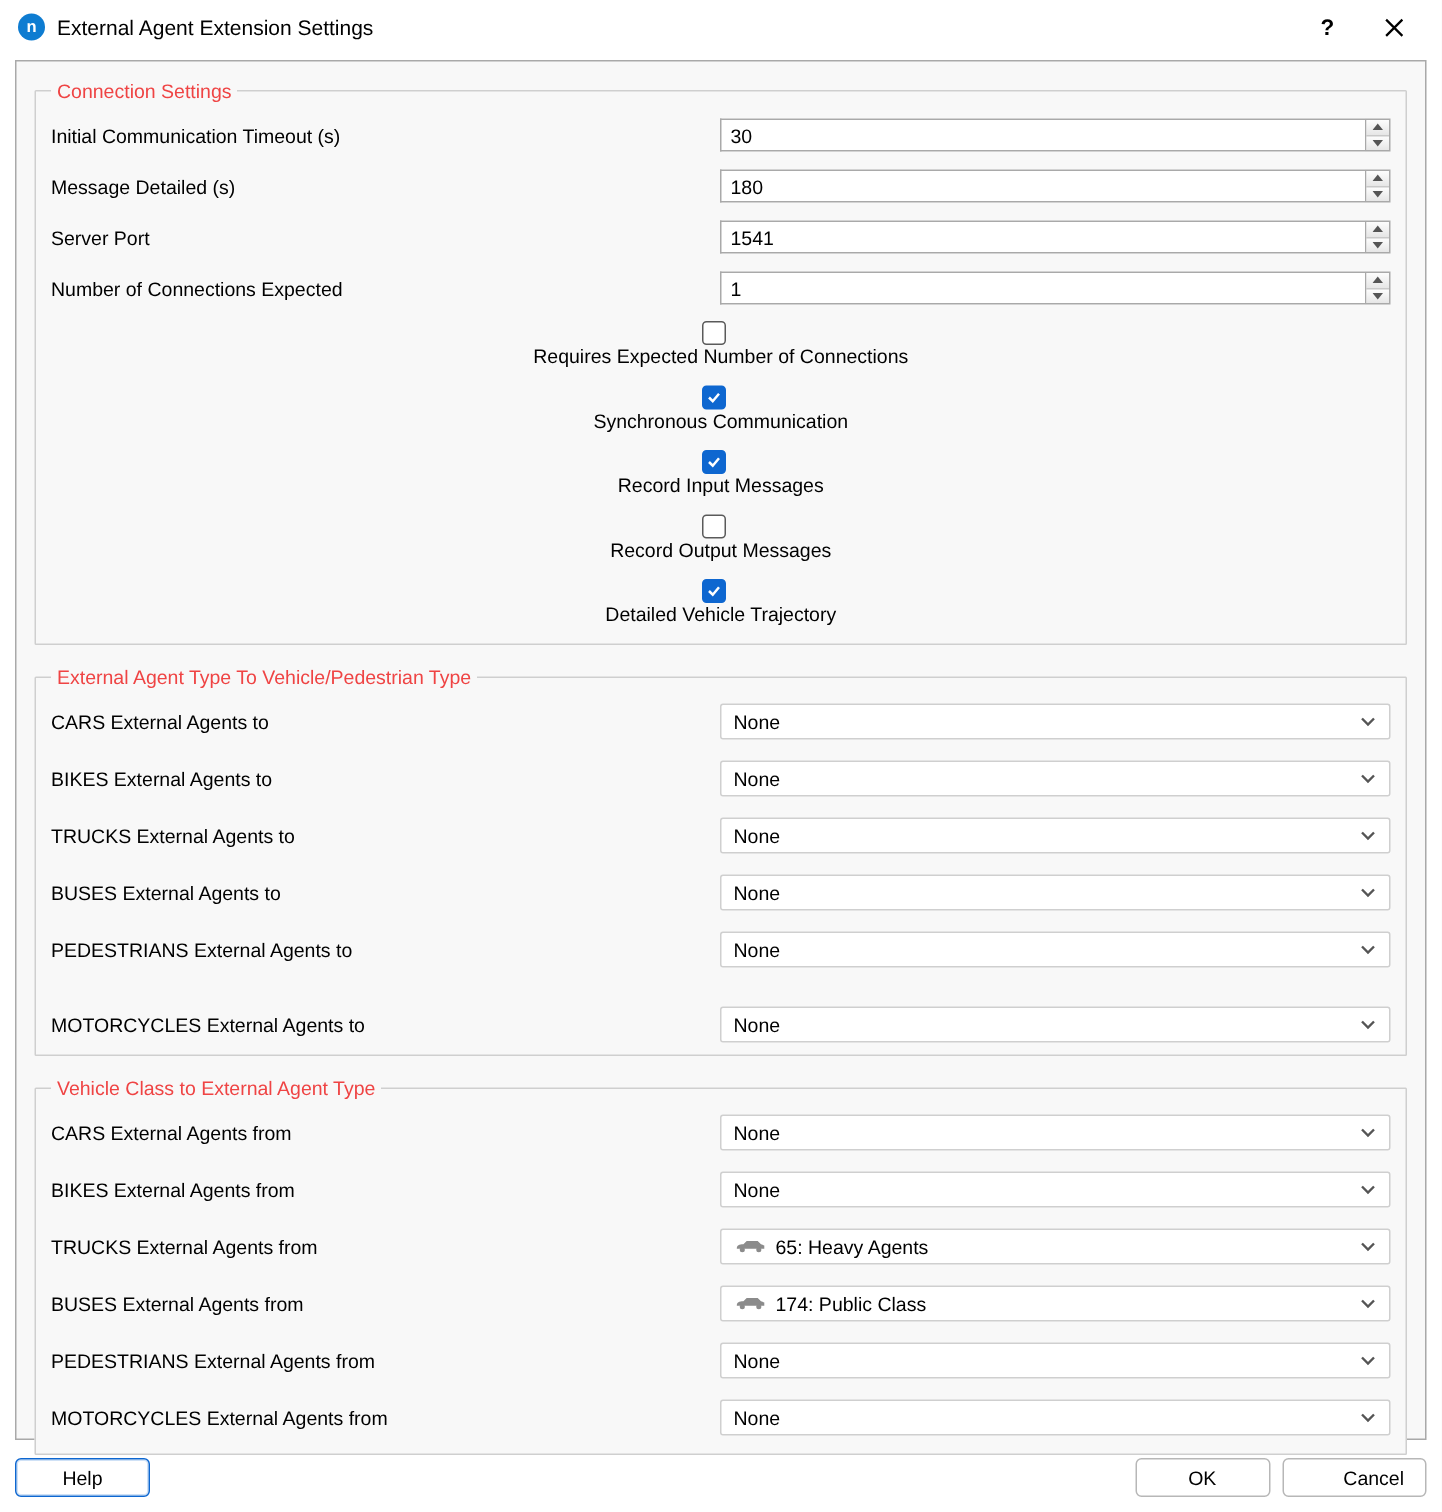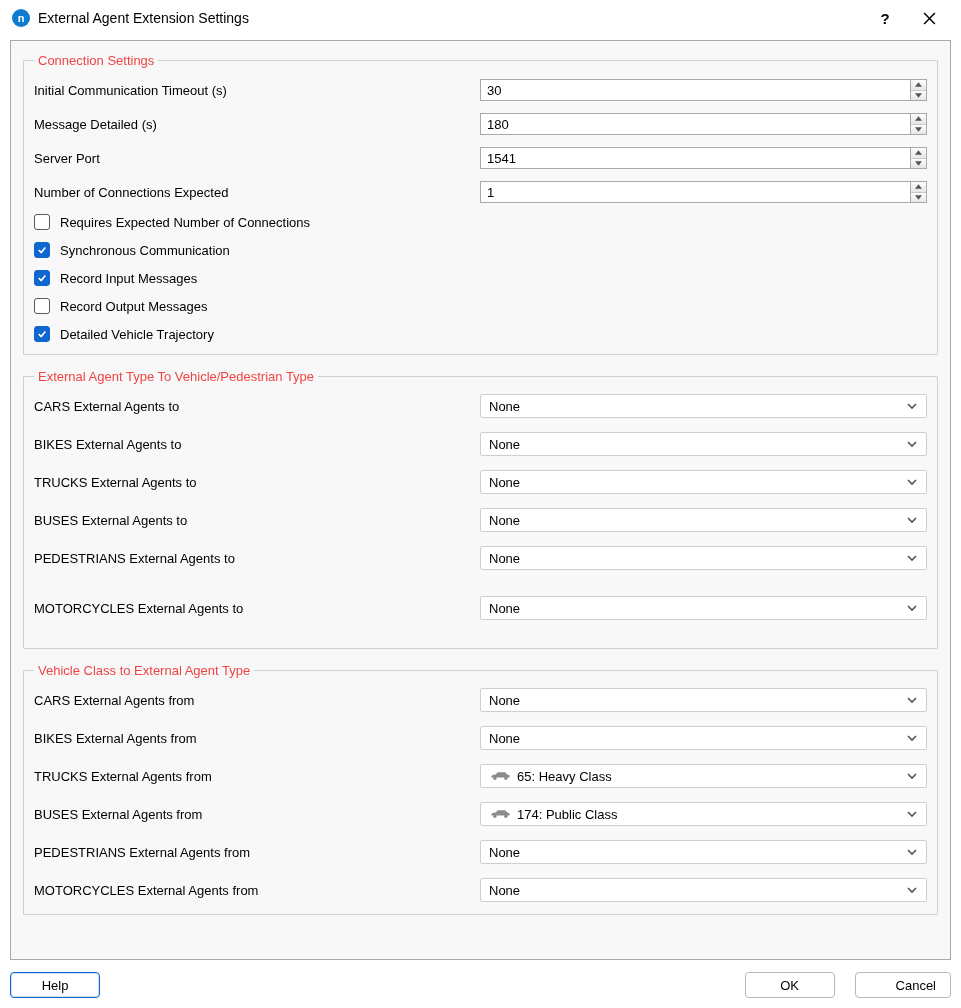--- a/index.html
+++ b/index.html
@@ -101,20 +101,21 @@
   align-items: center;
   justify-content: center;
   cursor: pointer;
 }
 .spin-btns .sp + .sp { border-top: 1px solid #c9c9c9; }
 .spin-btns svg { width: 7px; height: 5px; display: block; }
 .check-row {
   display: flex;
   align-items: center;
   margin-bottom: 12px;
+  flex-direction: column;
 }
 .checkbox {
   width: 16px;
   height: 16px;
   border-radius: 3px;
   margin-right: 10px;
   display: inline-flex;
   align-items: center;
   justify-content: center;
   flex-shrink: 0;
@@ -152,21 +153,20 @@
 }
 .sel .sel-text { flex: 1; }
 .sel .chev { width: 12px; height: 12px; color: #555; }
 .footer {
   position: absolute;
   left: 10px;
   right: 10px;
   bottom: 10px;
   display: flex;
   align-items: center;
-  gap: 12px;
 }
 .btn {
   height: 26px;
   min-width: 90px;
   border: 1px solid #b7b7b7;
   border-radius: 4px;
   background: #fff;
   font-family: inherit;
   font-size: 13px;
   cursor: pointer;
@@ -359,21 +359,21 @@
           <span class="lbl">PEDESTRIANS External Agents to</span>
           <div class="sel-wrap">
             <div class="sel">
               <span class="sel-text">None</span>
               <svg class="chev" viewBox="0 0 12 12">
                 <path d="M2 4 L6 8 L10 4" stroke="currentColor" stroke-width="1.6" fill="none"></path>
               </svg>
             </div>
           </div>
         </div>
-        <div class="row" style="margin-bottom: 20px; justify-content: flex-end;">
+        <div class="row" style="margin-bottom: 0; justify-content: flex-end;">
           <span class="lbl">MOTORCYCLES External Agents to</span>
           <div class="sel-wrap">
             <div class="sel">
               <span class="sel-text">None</span>
               <svg class="chev" viewBox="0 0 12 12">
                 <path d="M2 4 L6 8 L10 4" stroke="currentColor" stroke-width="1.6" fill="none"></path>
               </svg>
             </div>
           </div>
         </div>
@@ -407,21 +407,21 @@
         </div>
         <div class="row" style="margin-bottom: 14px;">
           <span class="lbl">TRUCKS External Agents from</span>
           <div class="sel-wrap">
             <div class="sel">
               <svg class="car-icon" viewBox="0 0 30 14">
                 <path d="M3 9 C3 6 5 5 9 5 L12 2 L22 2 L25 5 L28 6 L28 9 L3 9 Z" fill="currentColor"></path>
                 <circle cx="8" cy="10" r="2.3" fill="currentColor"></circle>
                 <circle cx="23" cy="10" r="2.3" fill="currentColor"></circle>
               </svg>
-              <span class="sel-text">65: Heavy Class</span>
+              <span class="sel-text">65: Heavy Agents</span>
               <svg class="chev" viewBox="0 0 12 12">
                 <path d="M2 4 L6 8 L10 4" stroke="currentColor" stroke-width="1.6" fill="none"></path>
               </svg>
             </div>
           </div>
         </div>
         <div class="row" style="margin-bottom: 14px;">
           <span class="lbl">BUSES External Agents from</span>
           <div class="sel-wrap">
             <div class="sel">

